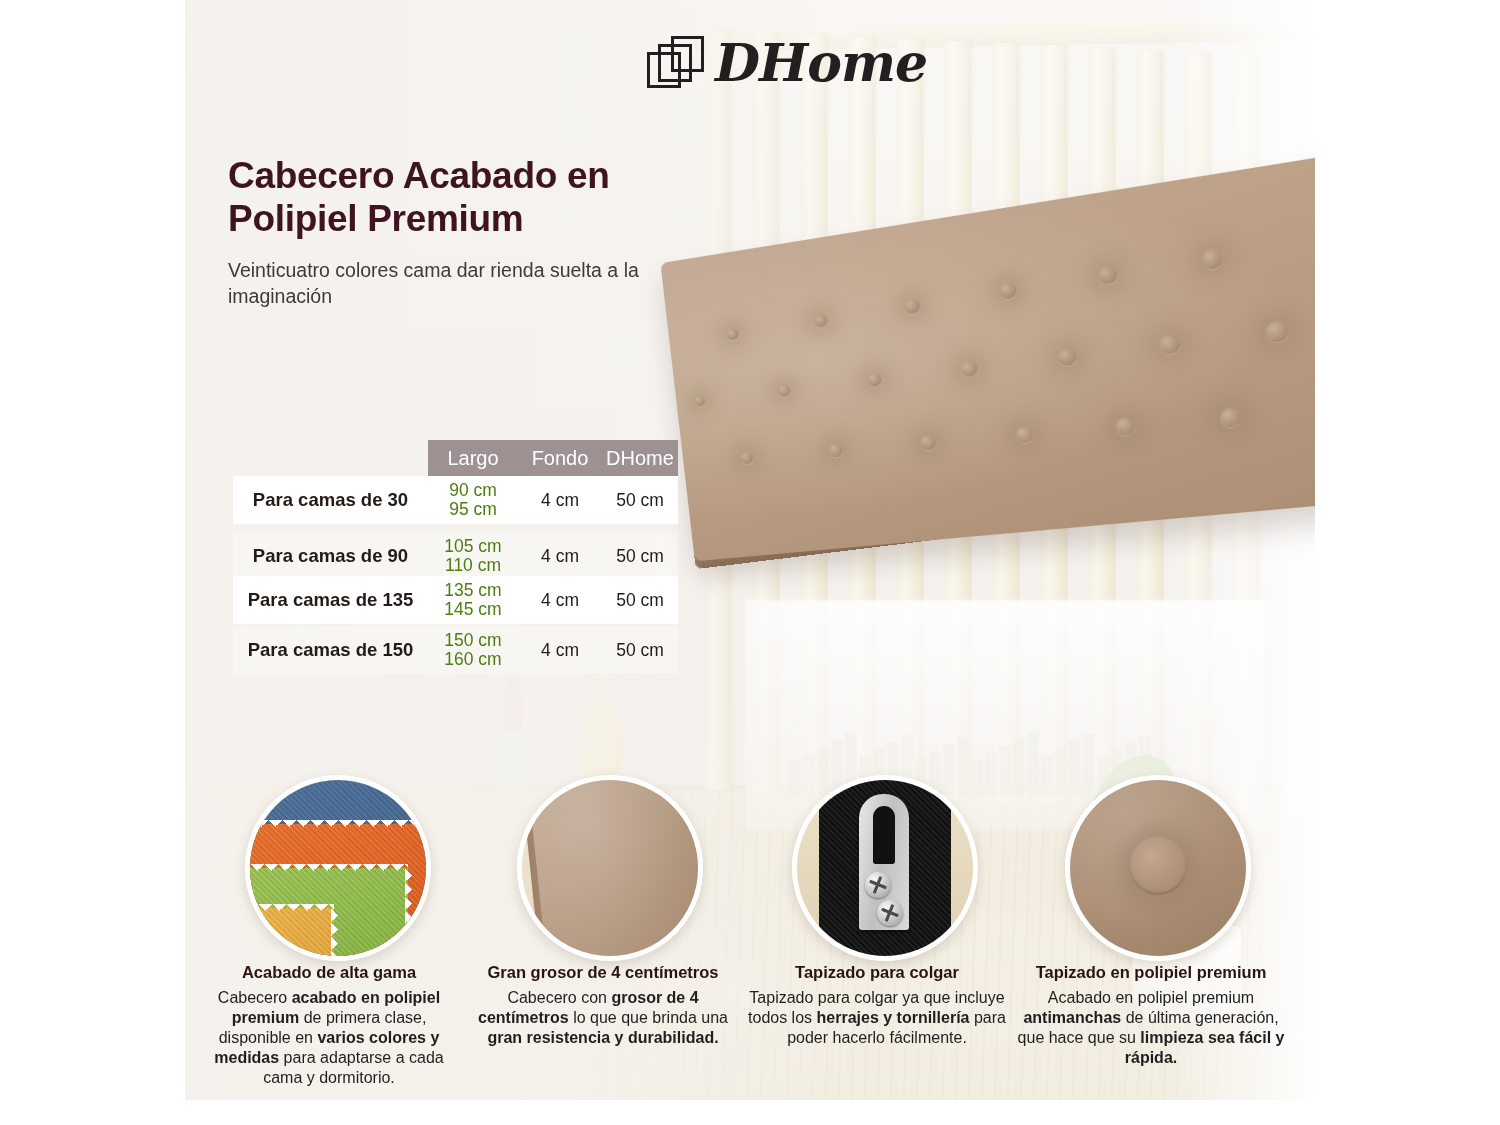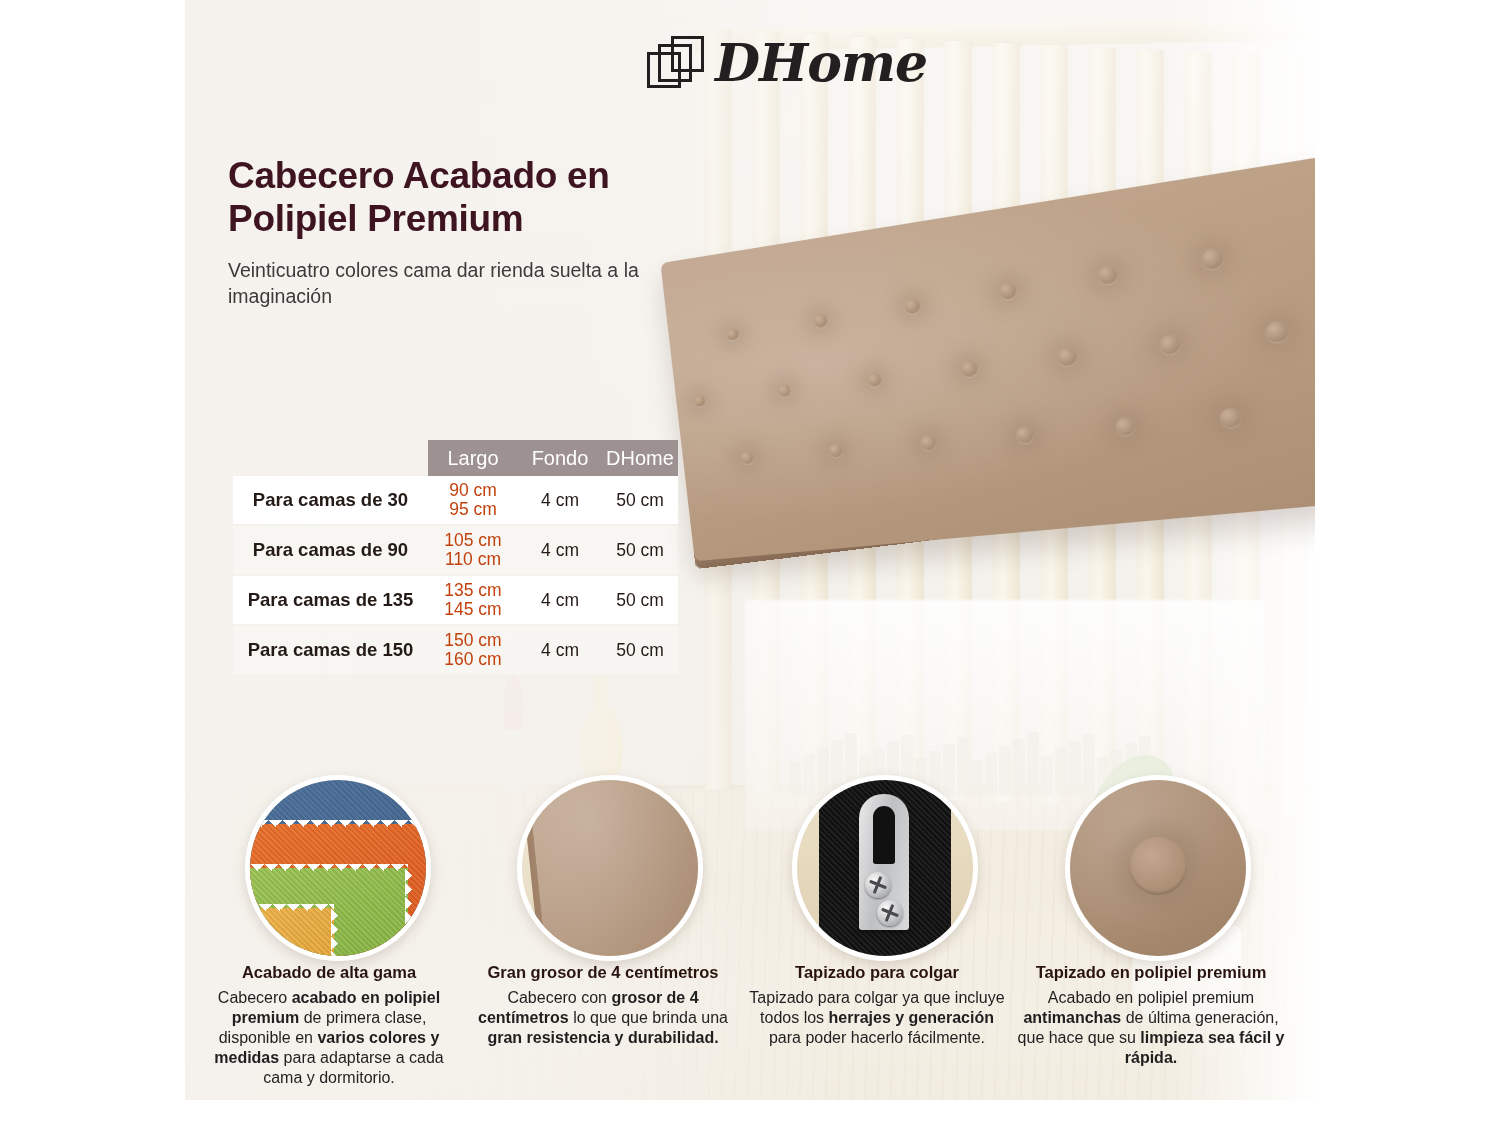--- a/index.html
+++ b/index.html
@@ -175,21 +175,21 @@
 
   .t-row{
     position:absolute;left:0;width:445px;height:48px;display:flex;align-items:center;
   }
   .t-row.odd{background:#ffffff;}
   .t-row.even{background:rgba(255,255,255,.30);}
   .t-row .label{
     width:195px;text-align:center;font-size:18.5px;font-weight:700;color:#241a16;
   }
   .t-row .largo{
-    width:90px;text-align:center;font-size:17.5px;color:#c2410c;line-height:1.06;
+    width:90px;text-align:center;font-size:17.5px;color:#4d7c0f;line-height:1.06;
   }
   .t-row .fondo{width:84px;text-align:center;font-size:17.5px;color:#241a16;}
   .t-row .alto{width:76px;text-align:center;font-size:17.5px;color:#241a16;}
 
   
   #product{
     position:absolute;left:498px;top:225px;width:640px;height:430px;
     transform:rotate(-6.6deg);
   }
   .hb-body{
@@ -471,21 +471,21 @@
       <div id="table-rows">
           <div class="t-row odd" style="top: 36px;">
             <div class="label">Para camas de 30</div>
             <div class="largo">
               <div>90 cm</div>
               <div>95 cm</div>
             </div>
             <div class="fondo">4 cm</div>
             <div class="alto">50 cm</div>
           </div>
-          <div class="t-row even" style="top: 86px;">
+          <div class="t-row even" style="top: 92px;">
             <div class="label">Para camas de 90</div>
             <div class="largo">
               <div>105 cm</div>
               <div>110 cm</div>
             </div>
             <div class="fondo">4 cm</div>
             <div class="alto">50 cm</div>
           </div>
           <div class="t-row odd" style="top: 136px;">
             <div class="label">Para camas de 135</div>
@@ -548,21 +548,21 @@
     <div class="cap" id="cap1">
       <h3>Acabado de alta gama</h3>
       <p><span>Cabecero </span><b>acabado en polipiel premium</b><span> de primera clase, disponible en </span><b>varios colores y medidas</b><span> para adaptarse a cada cama y dormitorio.</span></p>
     </div>
     <div class="cap" id="cap2">
       <h3>Gran grosor de 4 centímetros</h3>
       <p><span>Cabecero con </span><b>grosor de 4 centímetros</b><span> lo que que brinda una </span><b>gran resistencia y durabilidad.</b></p>
     </div>
     <div class="cap" id="cap3">
       <h3>Tapizado para colgar</h3>
-      <p><span>Tapizado para colgar ya que incluye todos los </span><b>herrajes y generación</b><span> para poder hacerlo fácilmente.</span></p>
+      <p><span>Tapizado para colgar ya que incluye todos los </span><b>herrajes y tornillería</b><span> para poder hacerlo fácilmente.</span></p>
     </div>
     <div class="cap" id="cap4">
       <h3>Tapizado en polipiel premium</h3>
       <p><span>Acabado en polipiel premium </span><b>antimanchas</b><span> de última generación, que hace que su </span><b>limpieza sea fácil y rápida.</b></p>
     </div>
 
   </div>
 </div>
 
 </body></html>

